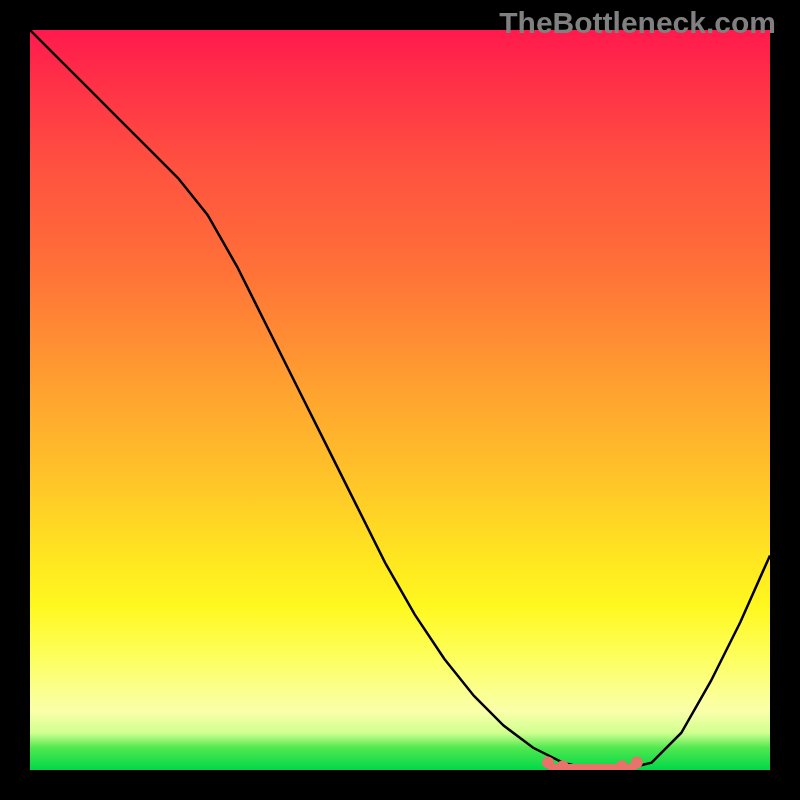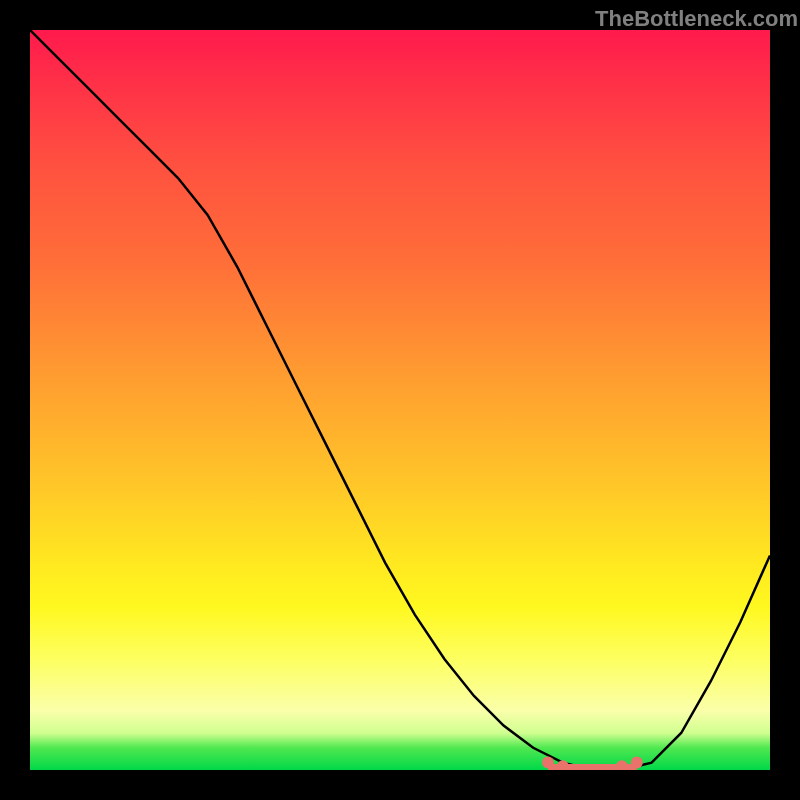--- a/index.html
+++ b/index.html
@@ -13,23 +13,23 @@
   }
   .chart-container {
     position: relative;
     width: 800px;
     height: 800px;
     background: #000;
   }
   .watermark {
     position: absolute;
     top: 6px;
-    right: 2px;
+    right: 24px;
     color: #808080;
-    font-size: 22px;
+    font-size: 30px;
     font-weight: bold;
     z-index: 10;
   }
   .plot-area {
     position: absolute;
     left: 30px;
     top: 30px;
     width: 740px;
     height: 740px;
   }

